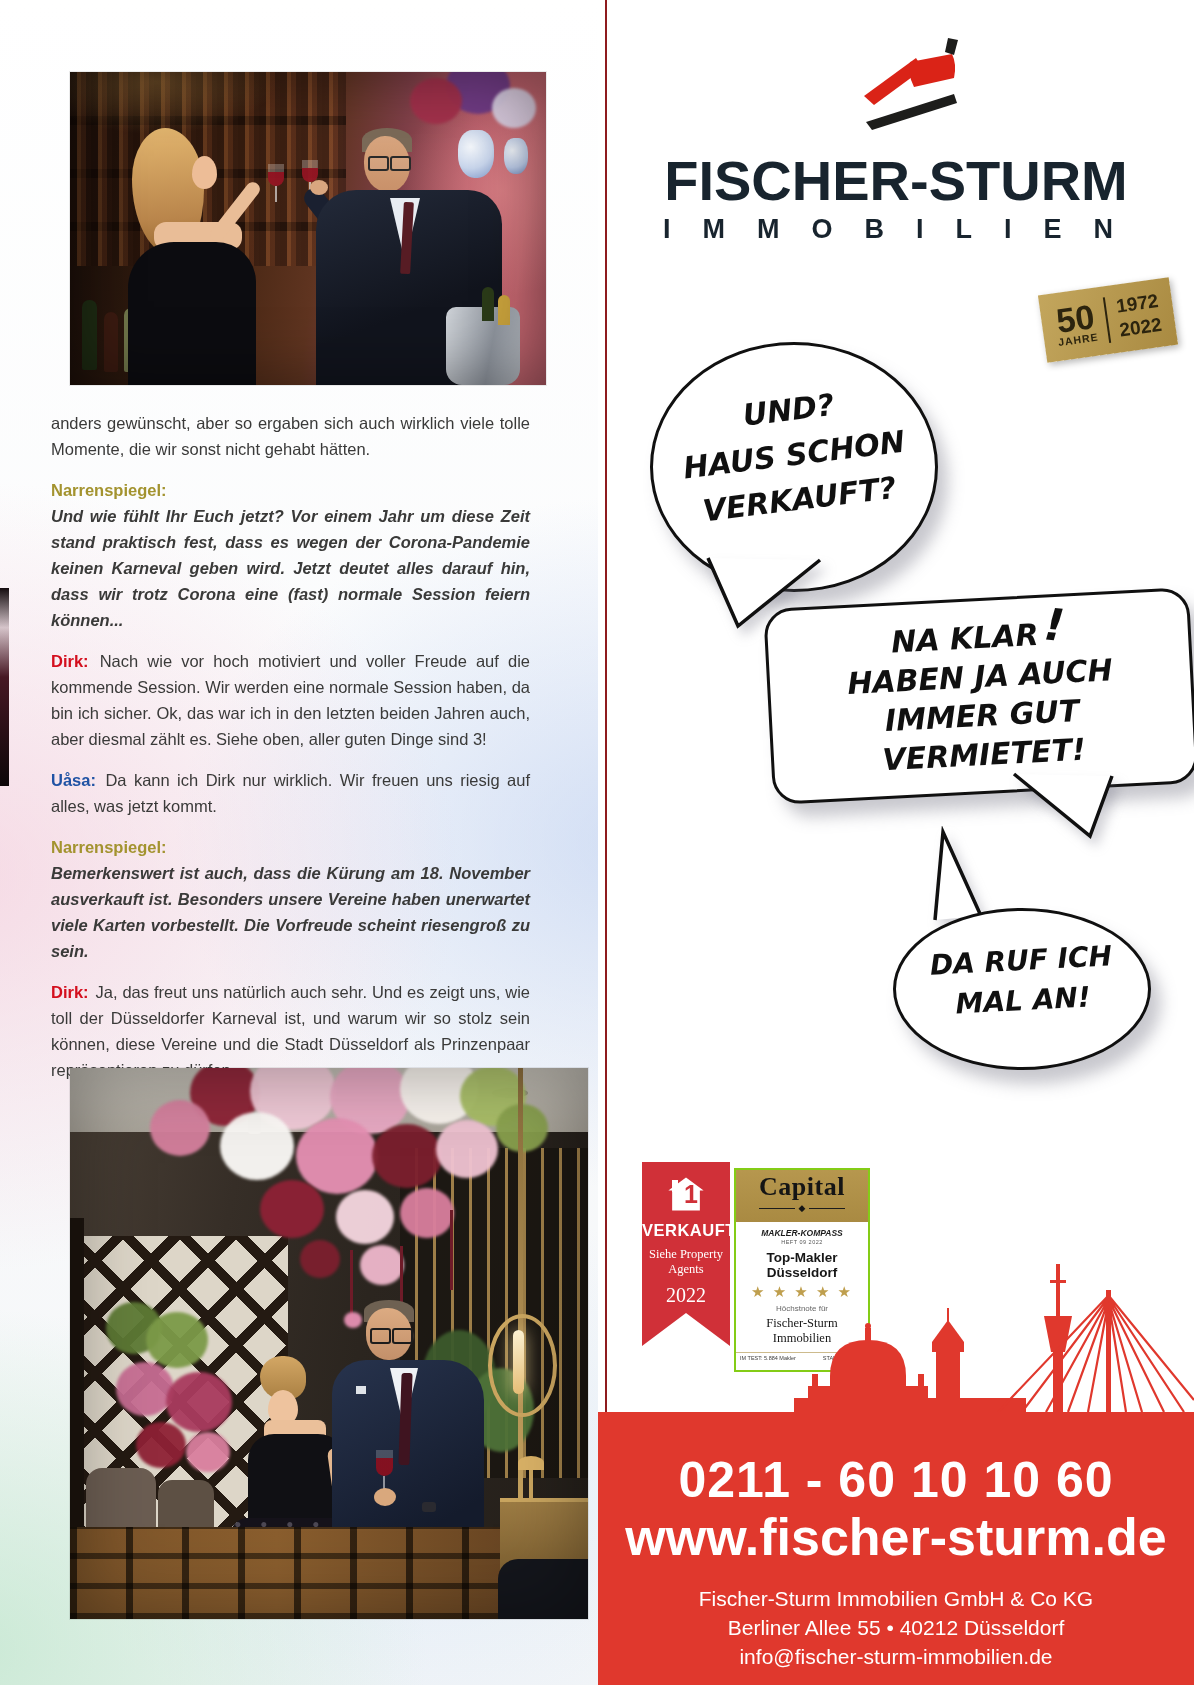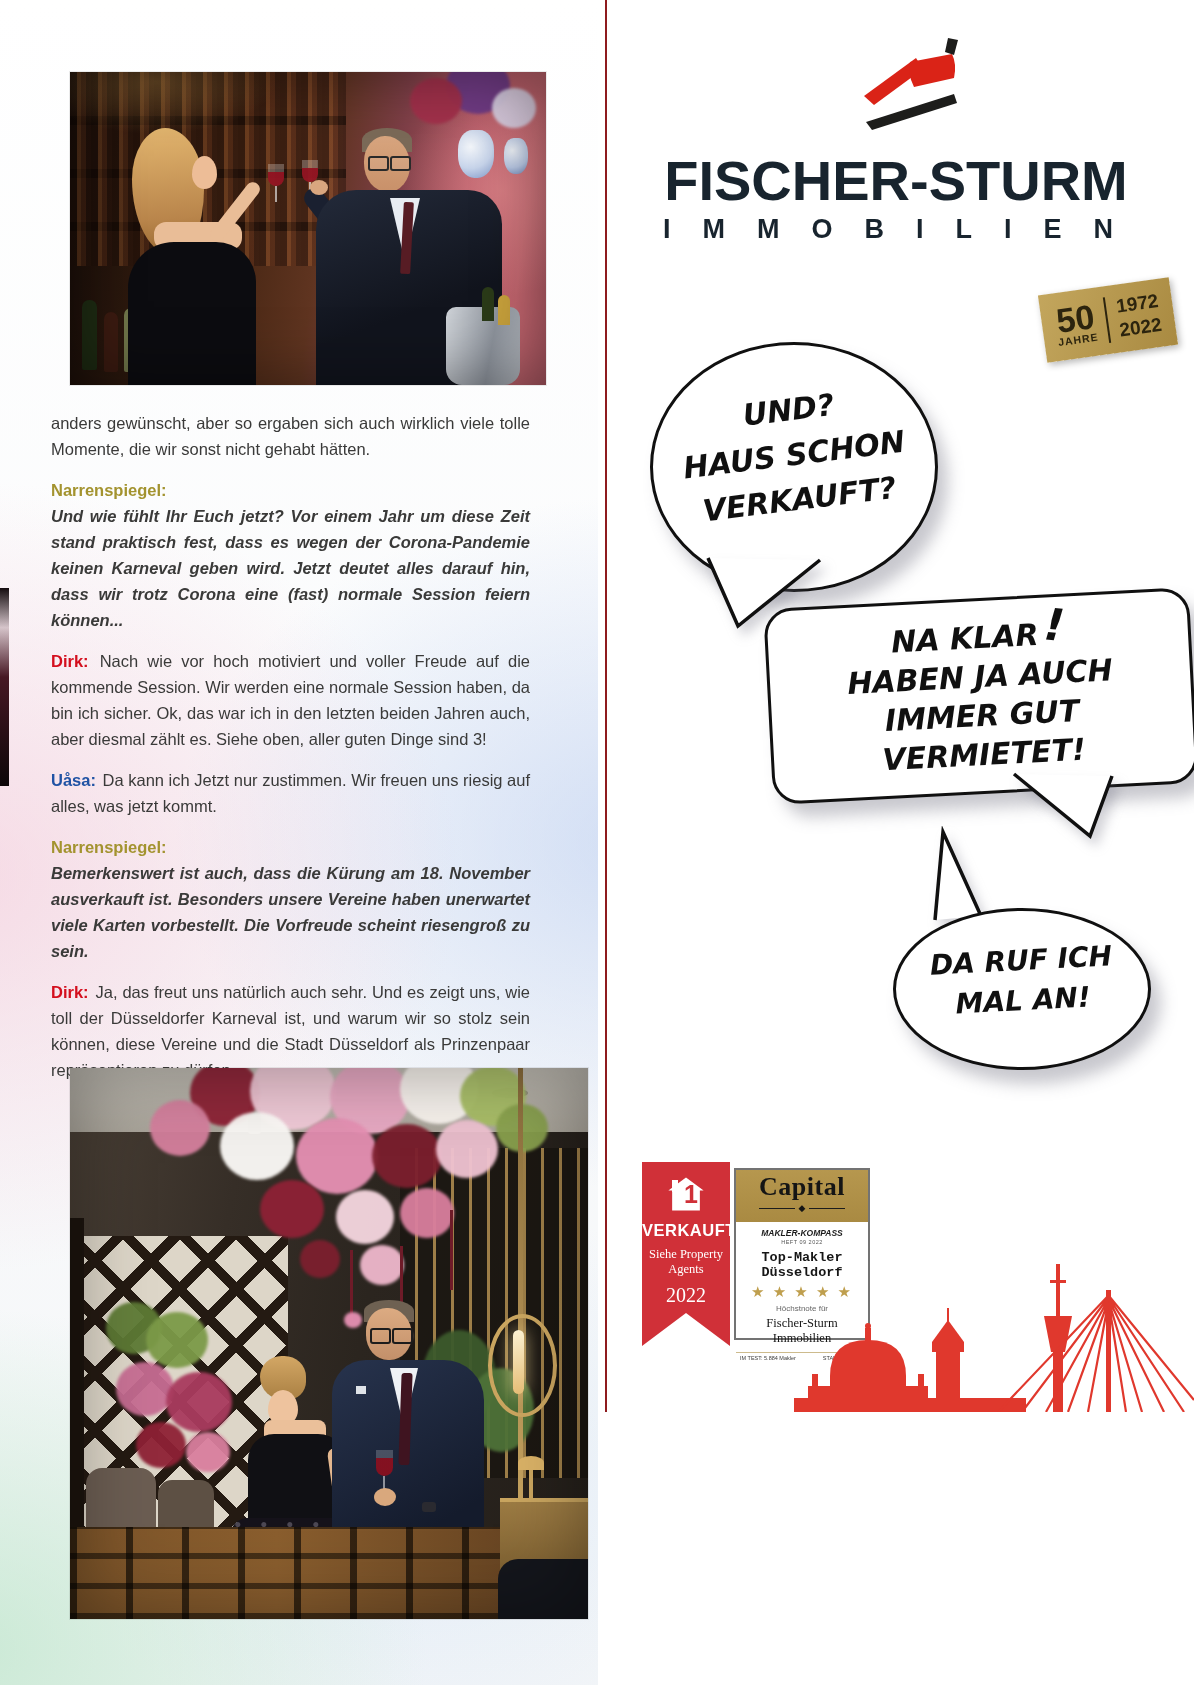--- a/index.html
+++ b/index.html
@@ -59,31 +59,31 @@
   .bellevue{left:642px;top:1162px;width:88px;height:184px;background:#d03038;color:#fff;text-align:center;
     clip-path:polygon(0 0,100% 0,100% 100%,50% 82%,0 100%);}
   .bv-house{position:relative;width:42px;height:36px;margin:14px auto 0;}
   .bv-house .hshape{position:absolute;left:0;top:0;width:42px;height:36px;background:#fff;
     clip-path:polygon(8% 40%,50% 4%,92% 40%,83% 40%,83% 96%,17% 96%,17% 40%);}
   .bv-house .chimney{position:absolute;left:7px;top:4px;width:6px;height:12px;background:#fff;}
   .bv-house .one{position:absolute;left:19px;top:4px;font-size:25px;font-weight:800;color:#d03038;}
   .bv-name{font-size:16.5px;font-weight:800;letter-spacing:.5px;margin-top:9px;}
   .bv-tag{font-family:"Liberation Serif",serif;font-size:12.5px;line-height:15px;margin-top:7px;}
   .bv-year{font-family:"Liberation Serif",serif;font-size:20px;margin-top:7px;}
-  .capital{left:734px;top:1168px;width:136px;height:172px;border:2px solid #737373;background:#fff;
+  .capital{left:734px;top:1168px;width:136px;height:204px;border:2px solid #84cc16;background:#fff;
     box-sizing:border-box;text-align:center;}
   .cap-head{height:52px;background:linear-gradient(#b6974e,#a98a42);}
   .cap-word{font-family:"Liberation Serif",serif;font-weight:700;font-size:26px;color:#151515;
     line-height:34px;letter-spacing:.5px;}
   .cap-rule{display:flex;align-items:center;justify-content:center;gap:4px;}
   .cap-rule .ln{width:36px;height:1.5px;background:#1c1c1c;}
   .cap-rule .dia{font-size:9px;color:#151515;line-height:9px;}
   .cap-kompass{font-size:8.5px;font-weight:700;font-style:italic;margin-top:6px;color:#1c1c1c;}
   .cap-issue{font-size:5.5px;color:#555;margin-top:1px;letter-spacing:.5px;}
-  .cap-award{font-family:Liberation Mono, monospace;font-weight:700;font-size:13.5px;color:#161616;margin-top:5px;}
+  .cap-award{font-family:Liberation Sans, sans-serif;font-weight:700;font-size:13.5px;color:#161616;margin-top:5px;}
   .cap-stars{color:#bf9f4e;font-size:15px;letter-spacing:2px;margin-top:3px;}
   .cap-note{font-size:8px;color:#666;margin-top:3px;}
   .cap-co{font-family:"Liberation Serif",serif;font-weight:400;font-size:12.5px;color:#161616;margin-top:3px;}
   .cap-foot{display:flex;justify-content:space-between;padding:0 4px;margin-top:6px;
     border-top:1px solid #cdbb8d;padding-top:2px;font-size:5.5px;color:#3b3b3b;}
   
   .redband{left:598px;top:1412px;width:596px;height:273px;background:#e0382d;color:#fff;text-align:center;}
   .phone{margin-top:40px;font-size:50px;font-weight:800;line-height:56px;letter-spacing:1px;}
   .web{font-size:52px;font-weight:800;line-height:58px;}
   .addr{margin-top:18px;font-size:21px;line-height:29px;font-weight:400;}
@@ -146,21 +146,21 @@
     <p><span>anders gewünscht, aber so ergaben sich auch wirklich viele tolle Momente, die wir sonst nicht gehabt hätten.</span></p>
     <p>
       <span class="lbl gold block">Narrenspiegel:</span><span class="qtext">Und wie fühlt Ihr Euch jetzt? Vor einem Jahr um diese Zeit stand praktisch fest, dass es wegen der Corona-Pandemie keinen Karneval geben wird. Jetzt deutet alles darauf hin, dass wir trotz Corona eine (fast) normale Session feiern können...</span>
     </p>
     <p>
       <span class="lbl red">Dirk:</span>
       <span>Nach wie vor hoch motiviert und voller Freude auf die kommende Session. Wir werden eine normale Session haben, da bin ich sicher. Ok, das war ich in den letzten beiden Jahren auch, aber diesmal zählt es. Siehe oben, aller guten Dinge sind 3!</span>
     </p>
     <p>
       <span class="lbl blue">Uåsa:</span>
-      <span>Da kann ich Jetzt nur zustimmen. Wir freuen uns riesig auf alles, was jetzt kommt.</span>
+      <span>Da kann ich Dirk nur wirklich. Wir freuen uns riesig auf alles, was jetzt kommt.</span>
     </p>
     <p>
       <span class="lbl gold block">Narrenspiegel:</span><span class="qtext">Bemerkenswert ist auch, dass die Kürung am 18. November ausverkauft ist. Besonders unsere Vereine haben unerwartet viele Karten vorbestellt. Die Vorfreude scheint riesengroß zu sein.</span>
     </p>
     <p>
       <span class="lbl red">Dirk:</span>
       <span>Ja, das freut uns natürlich auch sehr. Und es zeigt uns, wie toll der Düsseldorfer Karneval ist, und warum wir so stolz sein können, diese Vereine und die Stadt Düsseldorf als Prinzenpaar repräsentieren zu dürfen.</span>
     </p>
   </div>
 
@@ -371,14 +371,23 @@
         <path d="M446 78 L474 78 L467 114 L453 114 Z"></path>
         <rect x="455" y="114" width="10" height="60"></rect>
       </g>
       <g>
         <rect x="508" y="52" width="5" height="122"></rect>
         <path d="M510 58 L400 174 M510 60 L424 174 M510 62 L448 174 M510 64 L470 174 M510 66 L490 174 M511 58 L596 162 M511 60 L586 174 M511 62 L566 174 M511 64 L544 174 M511 66 L528 174" stroke="#e0382d" stroke-width="2.2" fill="none"></path>
       </g>
     </g>
   </svg>
 
+  <div class="abs redband">
+    <div class="phone">0211 - 60 10 10 60</div>
+    <div class="web">www.fischer-sturm.de</div>
+    <div class="addr">
+      <div>Fischer-Sturm Immobilien GmbH &amp; Co KG</div>
+      <div>Berliner Allee 55 • 40212 Düsseldorf</div>
+      <div>info@fischer-sturm-immobilien.de</div>
+    </div>
+  </div>
 
 </div>
 
 </body></html>

